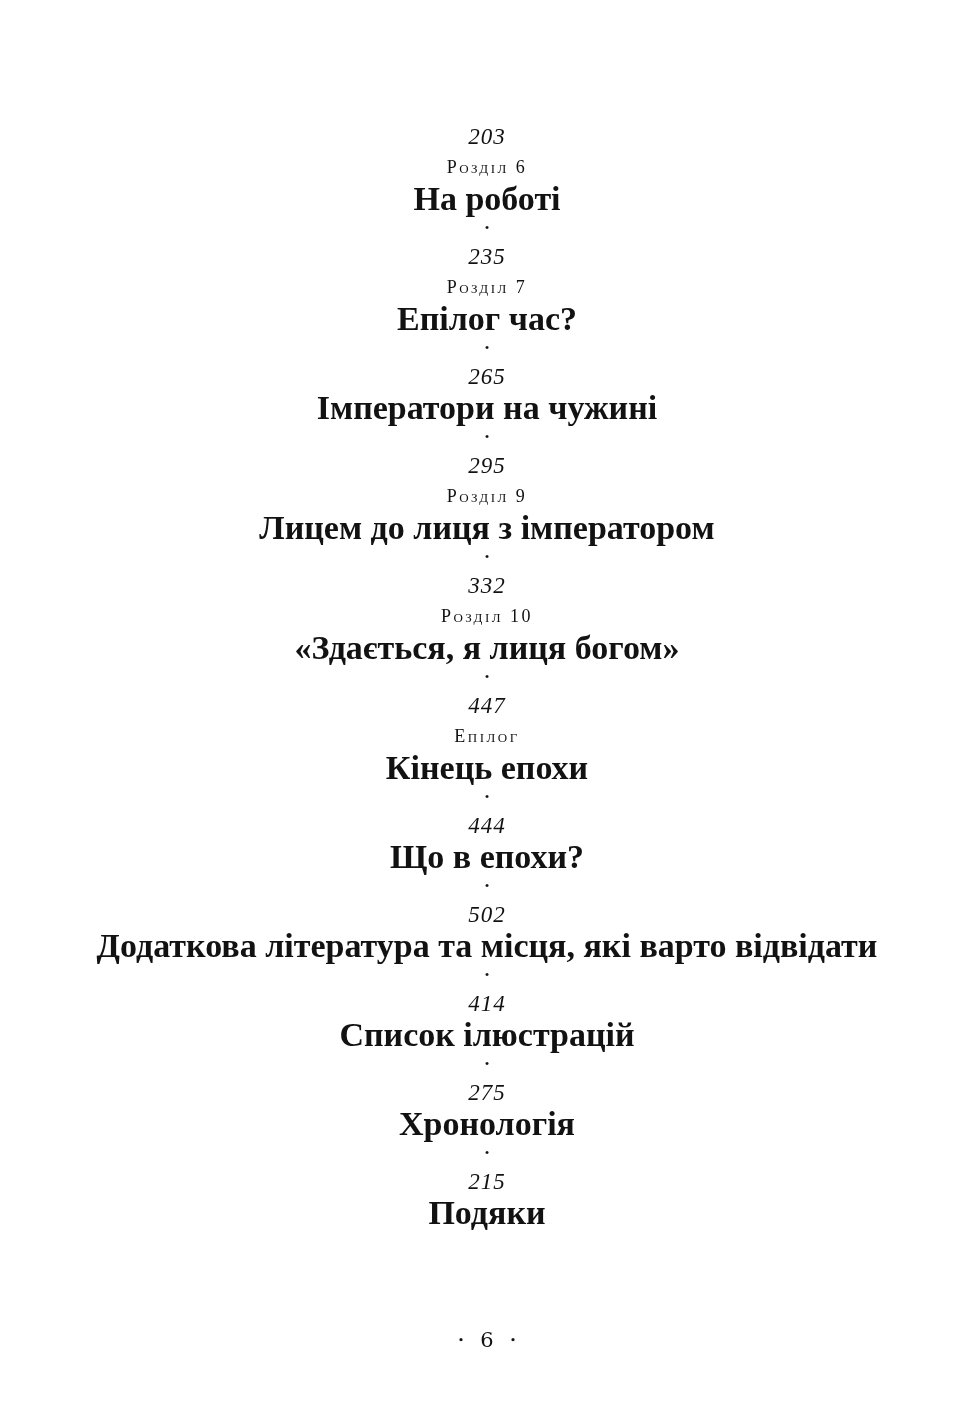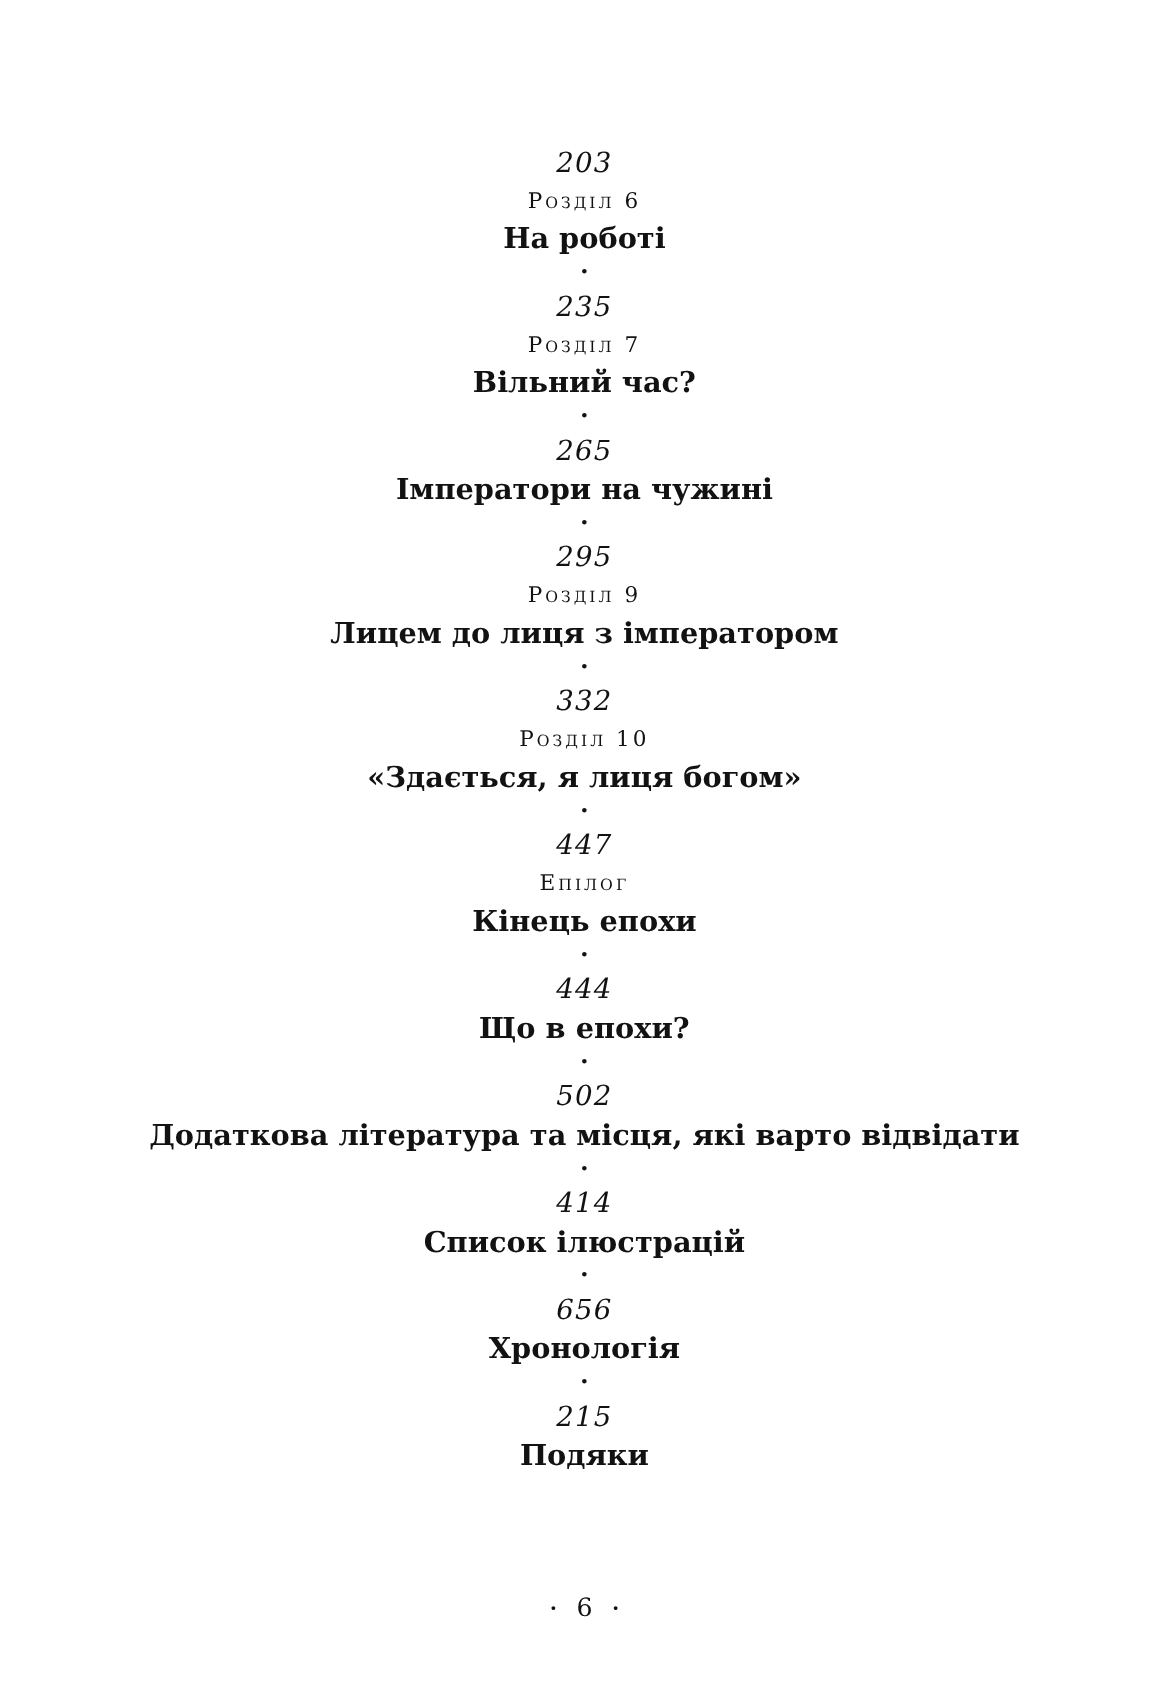--- a/index.html
+++ b/index.html
@@ -12,36 +12,37 @@
     width: 974px;
     height: 1406px;
     background: #ffffff;
     color: #121212;
     font-family: "DejaVu Serif", "Liberation Serif", serif;
     text-align: center;
     overflow: hidden;
   }
   .toc {
     padding-top: 121px;
+    font-family: Liberation Serif, serif;
   }
   .entry-page {
     font-style: italic;
     font-size: 23px;
     line-height: 31px;
     letter-spacing: 1px;
   }
   .entry-label {
     font-variant: small-caps;
     font-size: 18px;
     line-height: 31px;
     letter-spacing: 2.5px;
   }
   .entry-title {
     font-weight: bold;
-    font-size: 24px;
+    font-size: 34px;
     line-height: 31px;
   }
   .separator {
     font-size: 13px;
     line-height: 27px;
   }
   .footer {
     position: absolute;
     top: 1326px;
     left: 0;
@@ -66,21 +67,21 @@
     <div class="entry-page">203</div>
     <div class="entry-label">Розділ 6</div>
     <div class="entry-title">На роботі</div>
   </div>
 
   <div class="separator">•</div>
 
   <div class="entry">
     <div class="entry-page">235</div>
     <div class="entry-label">Розділ 7</div>
-    <div class="entry-title">Вільний час?</div>
+    <div class="entry-title">Епілог час?</div>
   </div>
 
   <div class="separator">•</div>
 
   <div class="entry">
     <div class="entry-page">265</div>
     <div class="entry-title">Імператори на чужині</div>
   </div>
 
   <div class="separator">•</div>
@@ -127,21 +128,21 @@
 
   <div class="entry">
     <div class="entry-page">414</div>
 
     <div class="entry-title">Список ілюстрацій</div>
   </div>
 
   <div class="separator">•</div>
 
   <div class="entry">
-    <div class="entry-page">656</div>
+    <div class="entry-page">275</div>
 
     <div class="entry-title">Хронологія</div>
   </div>
 
   <div class="separator">•</div>
 
   <div class="entry">
     <div class="entry-page">215</div>
 
     <div class="entry-title">Подяки</div>

